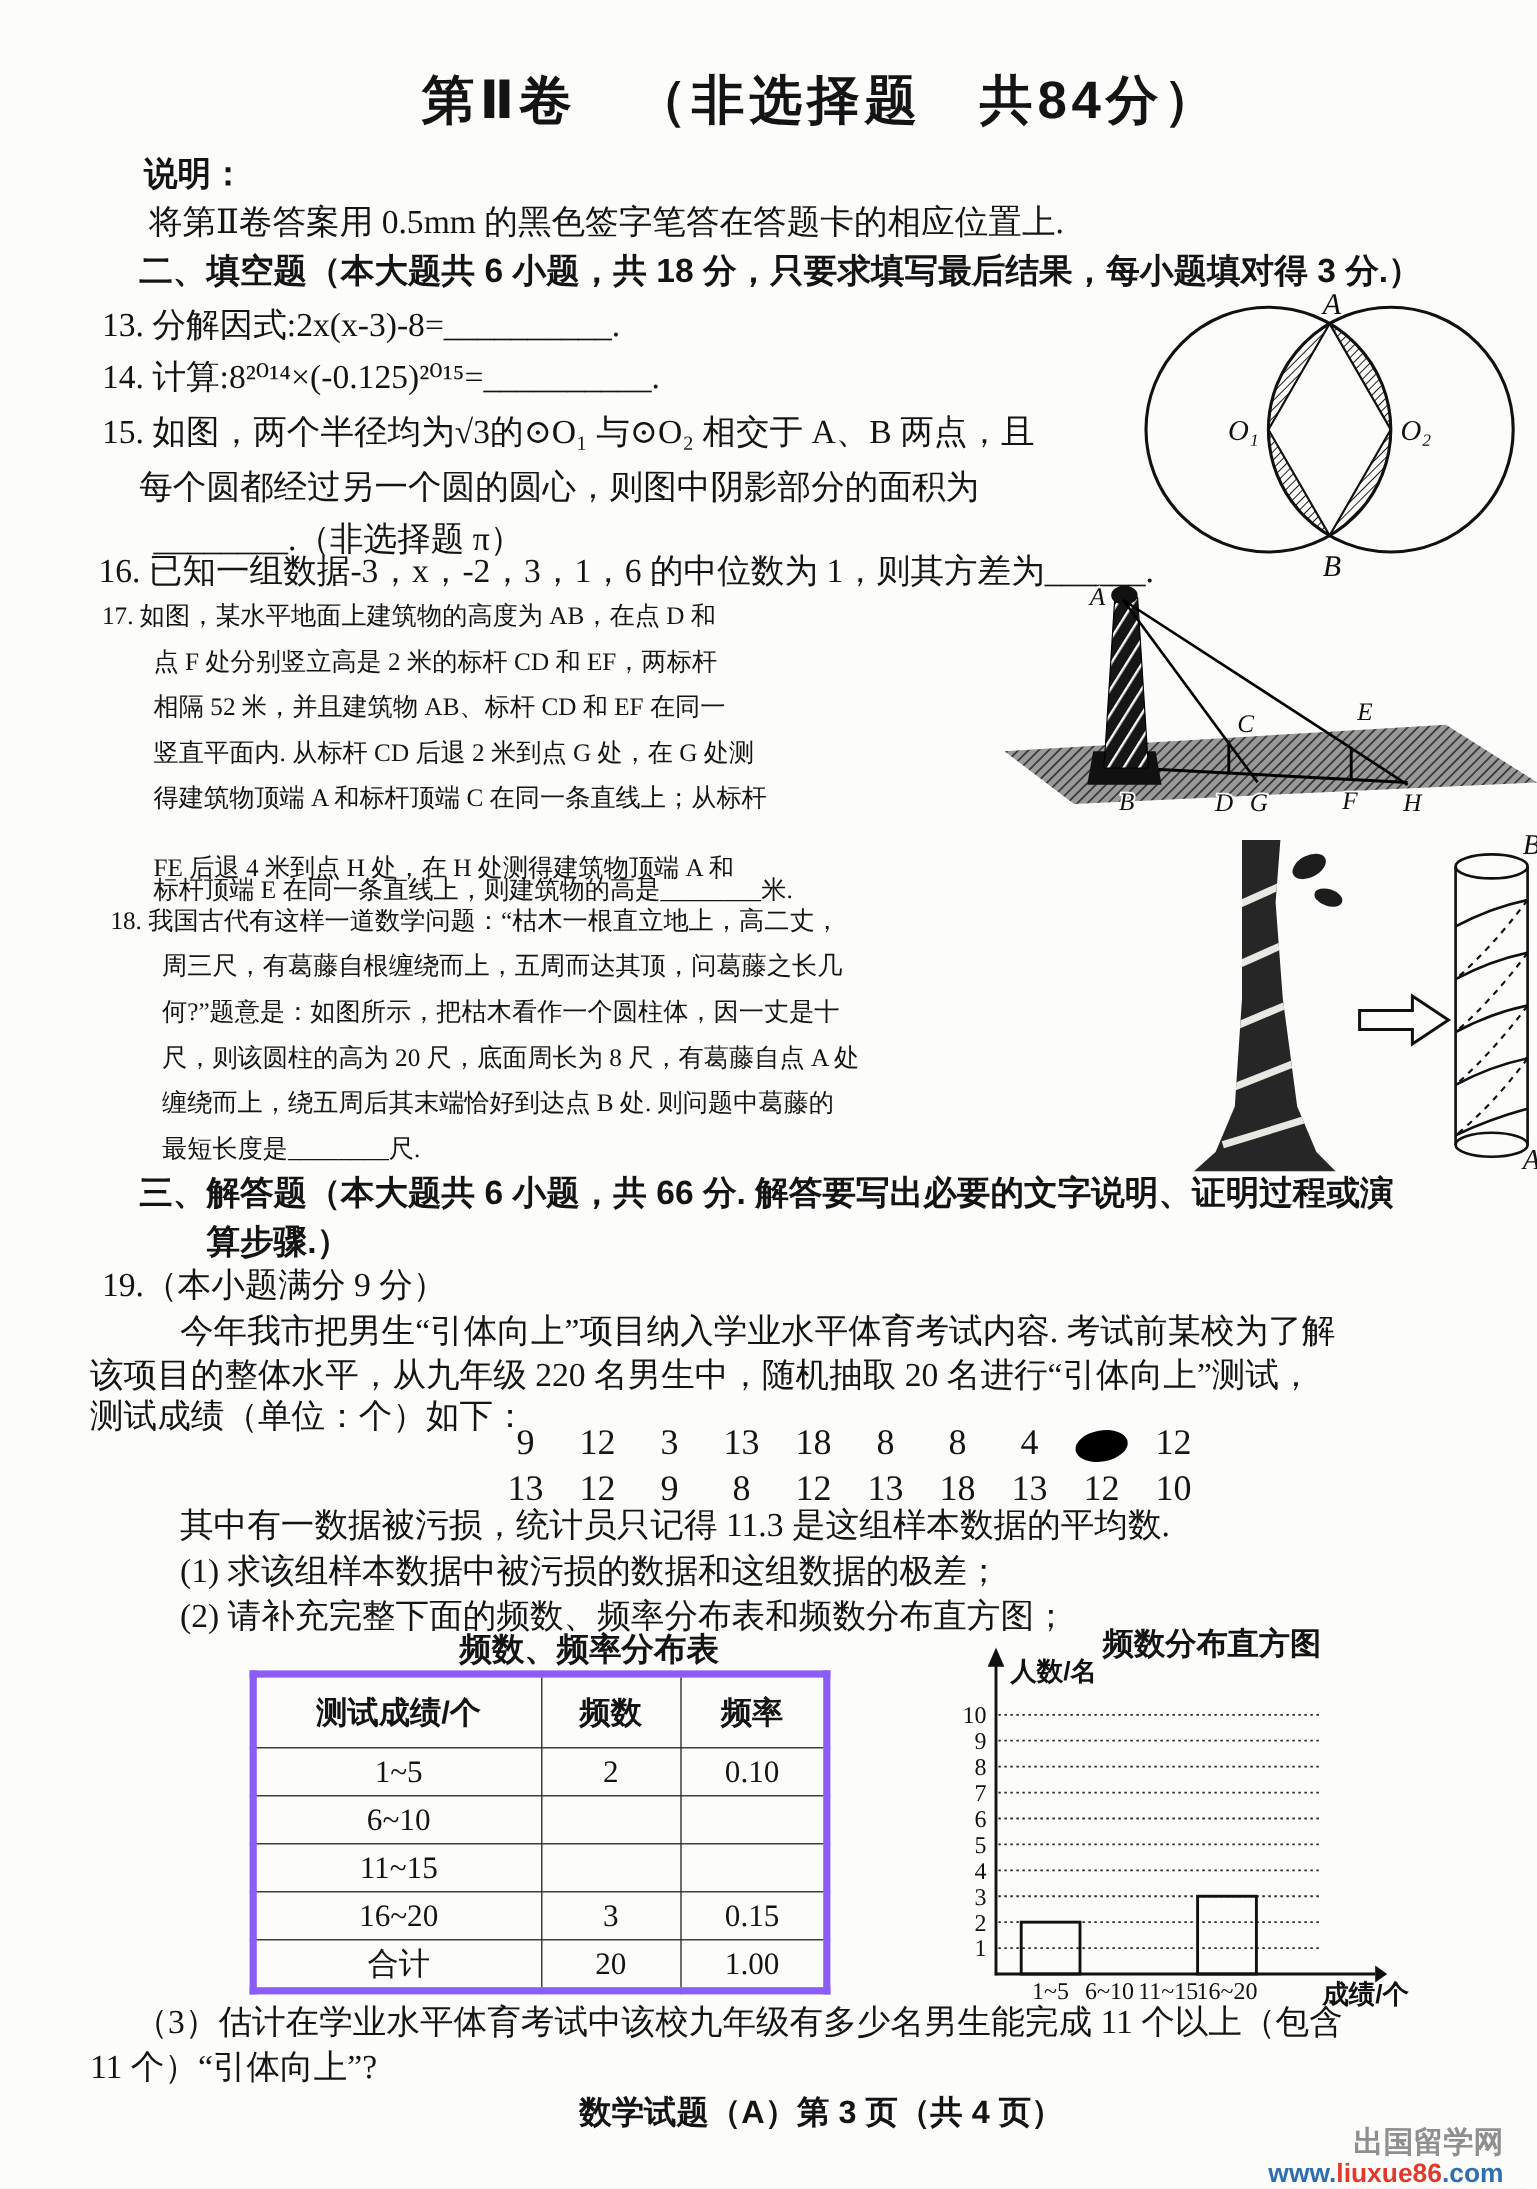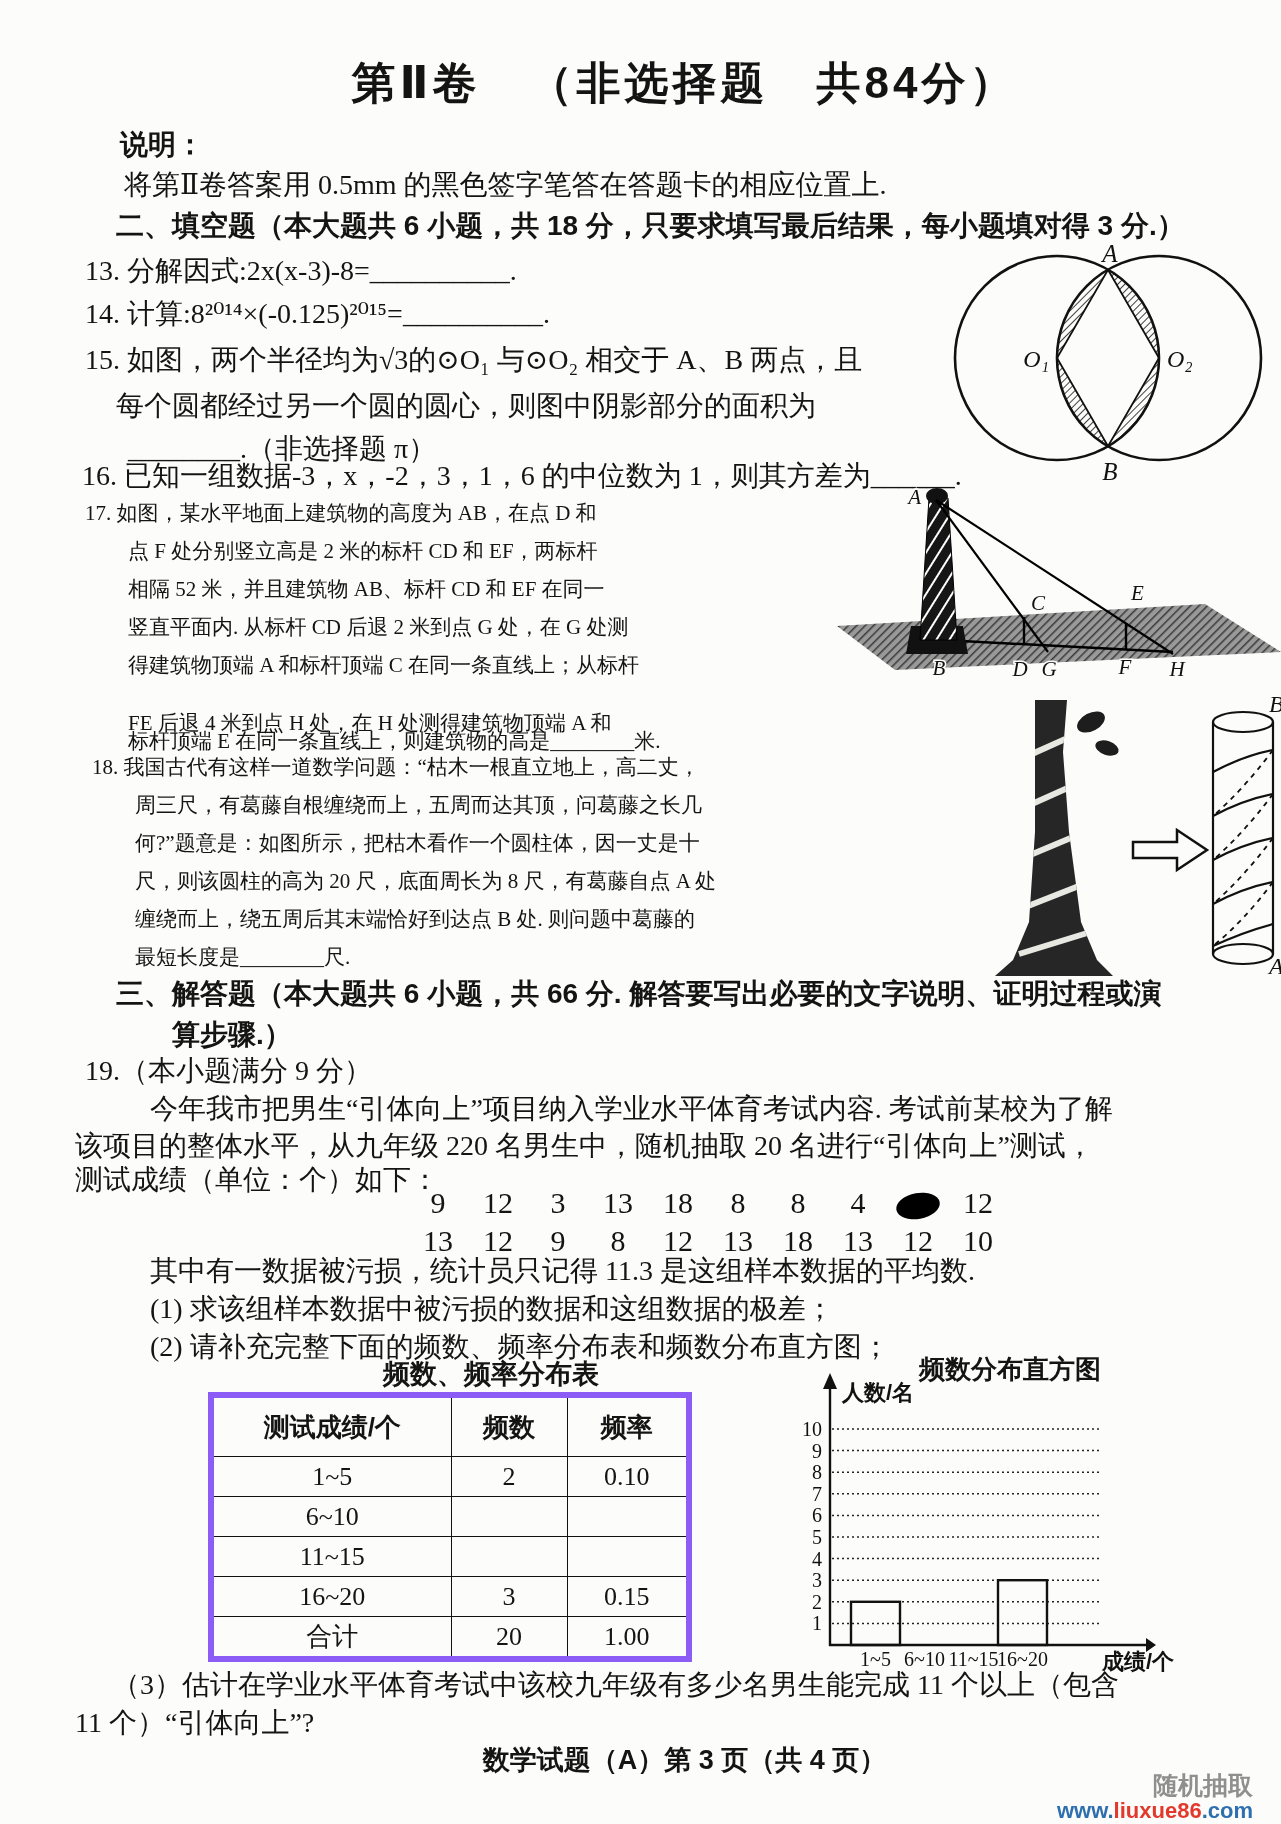--- a/index.html
+++ b/index.html
@@ -284,17 +284,17 @@
         <text x="74" y="30" font-size="22" font-weight="bold" font-family="&quot;Liberation Sans&quot;,&quot;DejaVu Sans&quot;,sans-serif" fill="#111">人数/名</text>
         <text x="334" y="299" font-size="22" font-weight="bold" font-family="&quot;Liberation Sans&quot;,&quot;DejaVu Sans&quot;,sans-serif" fill="#111">成绩/个</text>
       </svg></div>
 
   <div id="q19s3l0" class="abs fs28">（3）估计在学业水平体育考试中该校九年级有多少名男生能完成 11 个以上（包含</div>
   <div id="q19s3l1" class="abs fs28">11 个）“引体向上”?</div>
 
   <div id="footer" class="abs hei">数学试题（A）第 3 页（共 4 页）</div>
 
   <div id="wm" class="abs">
-    <span class="site">随机抽取</span>
+    <span class="site">出国留学网</span>
     <span class="u1">www.</span><span class="u2">liuxue86</span><span class="u3">.com</span>
   </div>
 
 </div>
 
 </body></html>

